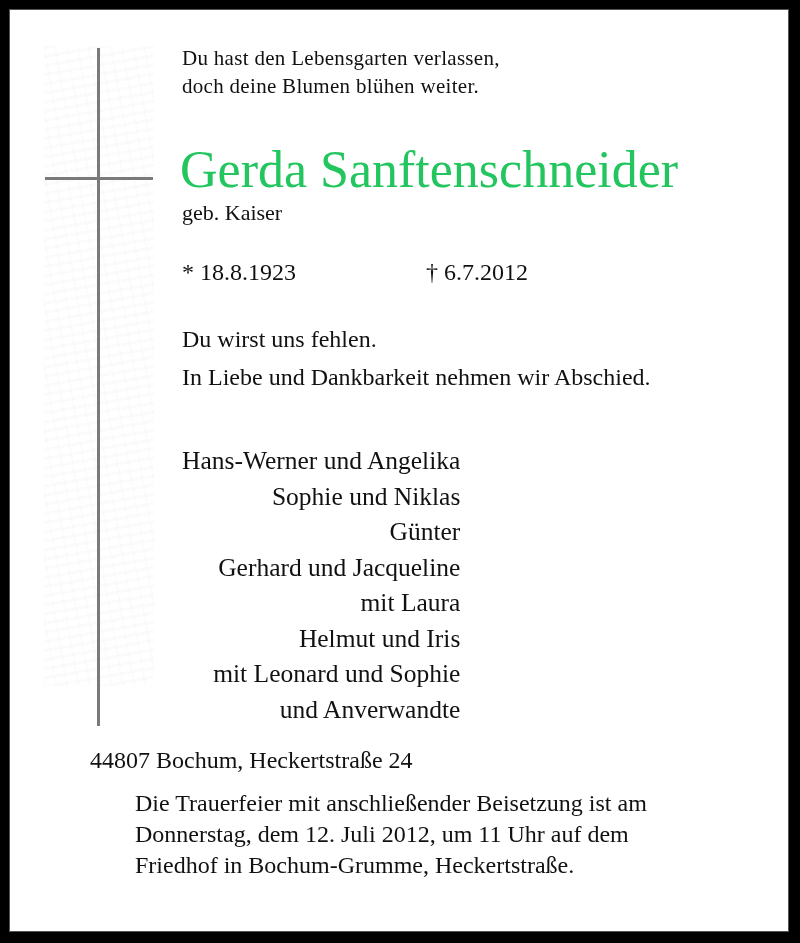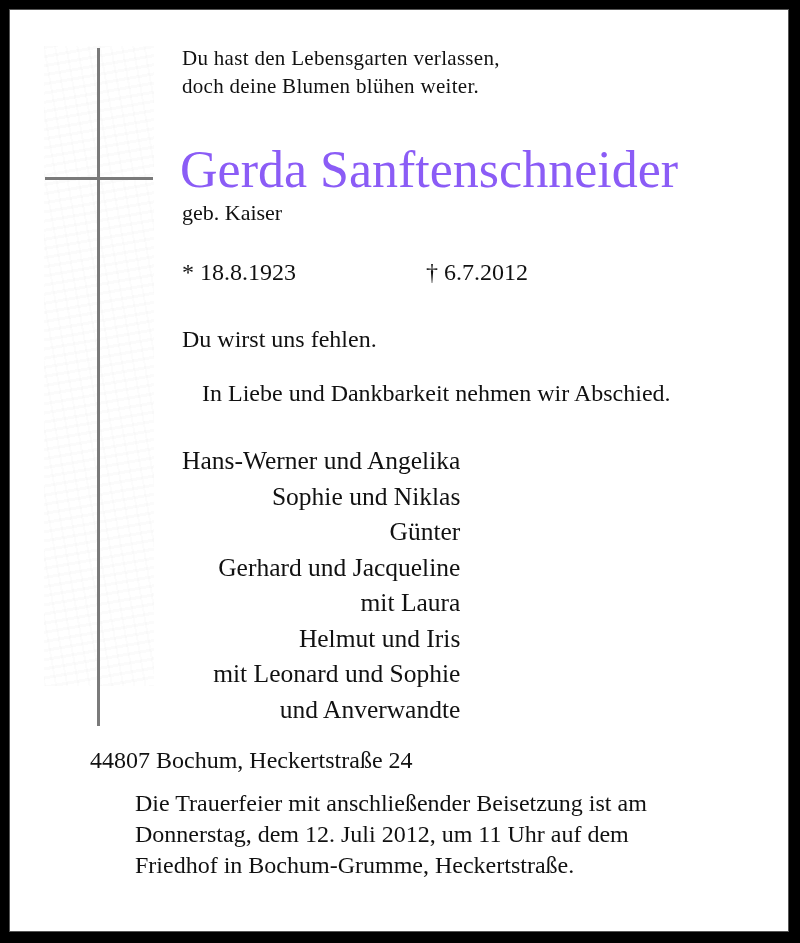--- a/index.html
+++ b/index.html
@@ -60,21 +60,21 @@
       letter-spacing: 0.3px;
     }
     .motto div { white-space: nowrap; }
     .name {
       position: absolute;
       left: 180px;
       top: 140px;
       font-size: 52px;
       line-height: 60px;
       white-space: nowrap;
-      color: #8b5cf6;
+      color: #22c55e;
     }
     .maiden {
       position: absolute;
       left: 182px;
       top: 199px;
       font-size: 22px;
       line-height: 28px;
       white-space: nowrap;
     }
     .dates {
@@ -88,21 +88,21 @@
     .dates .born { position: absolute; left: 0; top: 0; }
     .dates .died { position: absolute; left: 244px; top: 0; }
     .line {
       position: absolute;
       left: 182px;
       font-size: 24px;
       line-height: 30px;
       white-space: nowrap;
     }
     .missing { top: 324px; }
-    .farewell { top: 378px; margin-left: 20px; }
+    .farewell { top: 362px; }
     .mourners {
       position: absolute;
       left: 182px;
       top: 443px;
       font-size: 25.5px;
       line-height: 35.5px;
     }
     .mourners div { white-space: nowrap; text-align: right; }
     .address {
       position: absolute;

